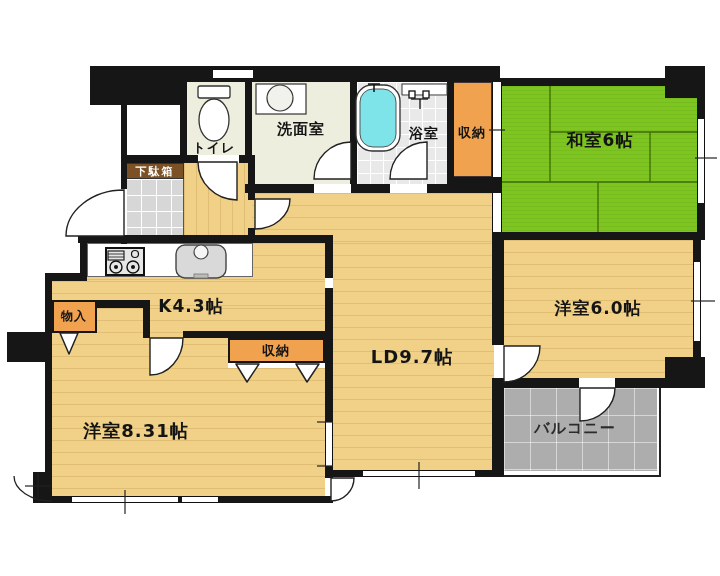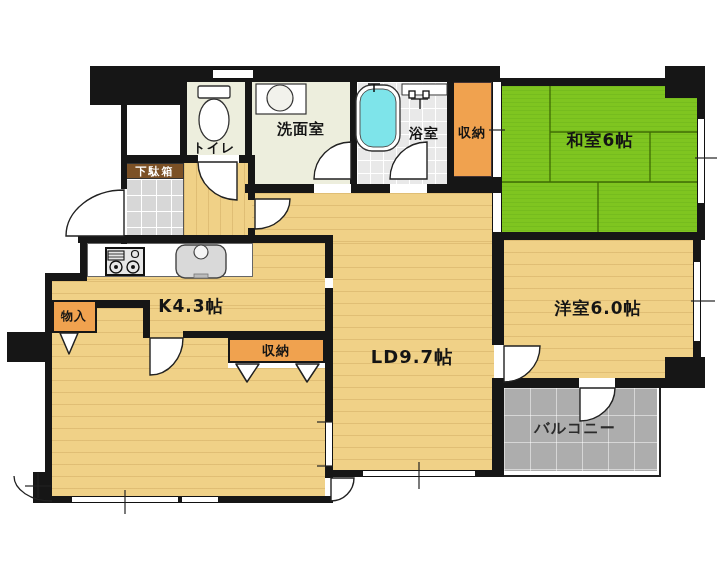--- a/index.html
+++ b/index.html
@@ -210,17 +210,18 @@
 
   <div class="lbl" style="left:214px;top:147px;font-size:13px;">トイレ</div>
   <div class="lbl" style="left:301px;top:129px;font-size:15px;">洗面室</div>
   <div class="lbl" style="left:424px;top:133px;font-size:14px;">浴室</div>
   <div class="lbl" style="left:472px;top:132px;font-size:13px;">収納</div>
   <div class="lbl" style="left:600px;top:140px;font-size:17px;">和室6帖</div>
   <div class="lbl" style="left:155px;top:171px;font-size:11px;color:#fff;letter-spacing:2px;">下駄箱</div>
   <div class="lbl" style="left:74px;top:316px;font-size:12px;">物入</div>
   <div class="lbl" style="left:191px;top:306px;font-size:17px;">K4.3帖</div>
   <div class="lbl" style="left:276px;top:350px;font-size:13px;">収納</div>
+  <div class="lbl" style="left:136px;top:431px;font-size:18px;">洋室8.31帖</div>
   <div class="lbl" style="left:412px;top:357px;font-size:18px;text-align:center;">LD9.7帖</div>
   <div class="lbl" style="left:598px;top:308px;font-size:17px;">洋室6.0帖</div>
   <div class="lbl" style="left:575px;top:428px;font-size:15px;color:#2b2b2b;">バルコニー</div>
 
 </div>
 
 </body></html>

